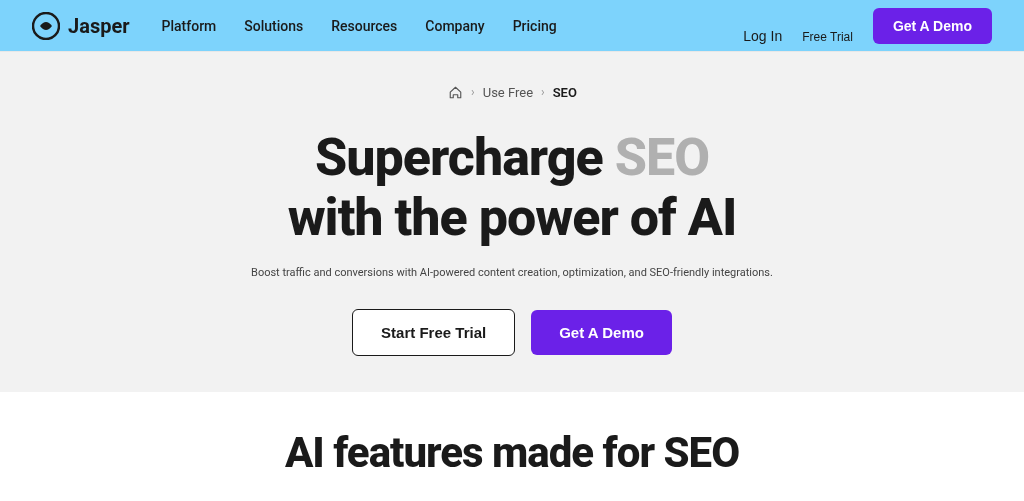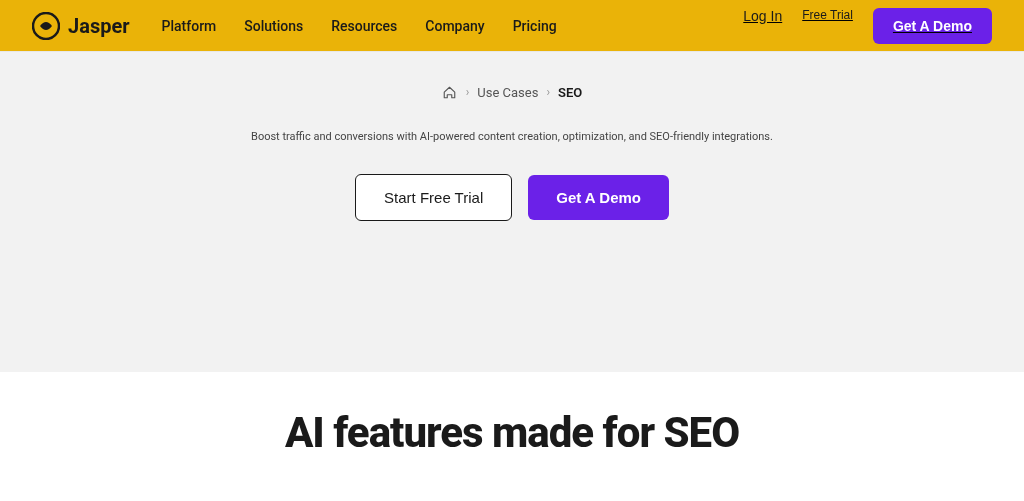--- a/index.html
+++ b/index.html
@@ -16,21 +16,21 @@
       overflow: hidden;
     }
 
     
     .navbar {
       display: flex;
       align-items: center;
       justify-content: space-between;
       padding: 0 32px;
       height: 52px;
-      background: #eab308;
+      background: #7dd3fc;
       border-bottom: 1px solid #e8e8e8;
     }
 
     .navbar-left {
       display: flex;
       align-items: center;
       gap: 32px;
     }
 
     .logo {
@@ -57,23 +57,22 @@
     .nav-link {
       font-size: 14px;
       color: #1a1a1a;
       text-decoration: none;
       font-weight: 500;
       cursor: pointer;
     }
 
     .navbar-right {
       display: flex;
-      align-items: flex-start;
+      align-items: flex-end;
       gap: 20px;
-      text-decoration: underline;
     }
 
     .btn-login {
       font-size: 14px;
       color: #1a1a1a;
       text-decoration: none;
       font-weight: 500;
       cursor: pointer;
       background: none;
       border: none;
@@ -172,21 +171,21 @@
     .hero-cta {
       display: flex;
       align-items: center;
       gap: 16px;
     }
 
     .btn-start-free {
       background: #fff;
       color: #1a1a1a;
       font-size: 15px;
-      font-weight: 400;
+      font-weight: 700;
       padding: 14px 28px;
       border-radius: 6px;
       border: 1.5px solid #1a1a1a;
       cursor: pointer;
     }
 
     .btn-get-demo-hero {
       background: #6b21e8;
       color: #fff;
       font-size: 15px;
@@ -240,25 +239,29 @@
 
 <section class="hero">
 
   <div class="breadcrumb">
     <span class="home-icon">
       <svg width="15" height="15" viewBox="0 0 20 20" fill="none" xmlns="http://www.w3.org/2000/svg">
         <path d="M3 9.5L10 3L17 9.5V17H13V13H7V17H3V9.5Z" stroke="#555" stroke-width="1.5" fill="none" stroke-linejoin="round"></path>
       </svg>
     </span>
     <span class="breadcrumb-separator">›</span>
-    <a class="breadcrumb-link">Use Cases</a>
+    <a class="breadcrumb-link">Use Free</a>
     <span class="breadcrumb-separator">›</span>
     <span class="breadcrumb-current">SEO</span>
   </div>
 
+  <h1 class="hero-title">
+    <span>Supercharge </span><span class="hero-title-seo">SEO</span><br>
+    <span>with the power of AI</span>
+  </h1>
 
   <p class="hero-subtitle">Boost traffic and conversions with AI-powered content creation, optimization, and SEO-friendly integrations.</p>
 
   <div class="hero-cta">
     <button class="btn-start-free">Start Free Trial</button>
     <button class="btn-get-demo-hero">Get A Demo</button>
   </div>
 </section>
 
 <section class="bottom-section">

